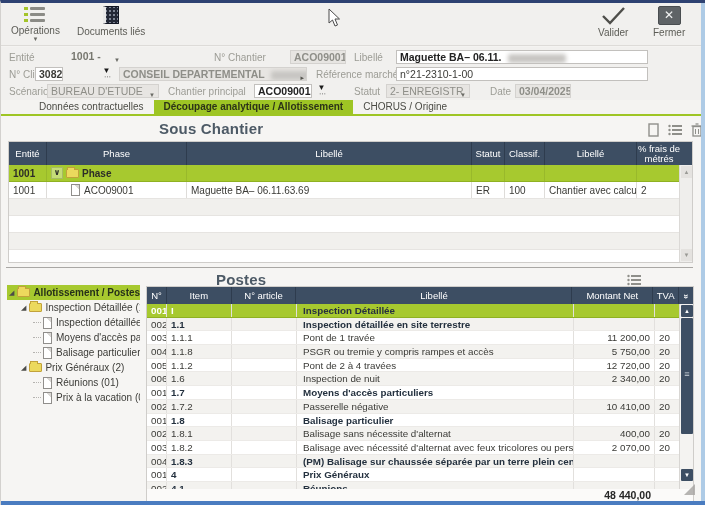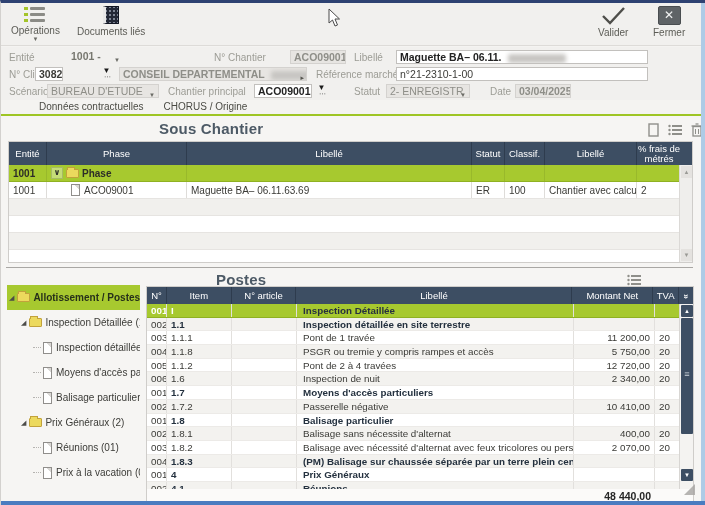--- a/index.html
+++ b/index.html
@@ -69,21 +69,21 @@
               font-size:8px; line-height:10px; text-align:center; color:#2c2c28; margin-right:3px;}
   .folder { display:inline-block; width:13px; height:9px; background:#ecd95d; border:1px solid #c2a23b; border-radius:1px; position:relative; margin-right:3px; flex:none;}
   .folder::before { content:""; position:absolute; left:0; top:-3px; width:6px; height:2px; background:#ecd95d; border:1px solid #c2a23b; border-bottom:none;}
   .pagei { display:inline-block; width:9px; height:12px; background:linear-gradient(225deg,#d9d7d4 3px,#fff 3px); border:1px solid #908e8b; margin-right:4px; flex:none;}
   .sc-scroll { position:absolute; right:0; top:23px; bottom:0; width:13px; background:#efeeec; border-left:1px solid #dbd9d6;}
   .sc-sbtn { position:absolute; left:1px; width:11px; height:12px; background:#e4e2df; color:#9a9a95; font-size:6px; text-align:center; line-height:12px;}
 
   
   .divider { position:absolute; left:5px; top:151px; width:687px; height:1px; background:#a9a7a4;}
   .tree { position:absolute; left:6px; top:169px; width:133px; }
-  .titem { height:25px; display:flex; align-items:center; font-size:10px; color:#3c3c38; white-space:nowrap; overflow:hidden;}
+  .titem { height:15px; display:flex; align-items:center; font-size:10px; color:#3c3c38; white-space:nowrap; overflow:hidden;}
   .titem.d0 { padding-left:2px; } .titem.d1 { padding-left:14px; } .titem.d2 { padding-left:26px; }
   .titem.tsel { background:#a7c92f; font-weight:bold; color:#26301a;}
   .tri { font-size:7px; color:#4c4c48; margin-right:3px; flex:none;}
   .conn { width:8px; border-top:1px dotted #b5b3b0; margin-right:2px; flex:none;}
   .tlabel { overflow:hidden; text-overflow:clip; white-space:nowrap;}
 
   .p-table { position:absolute; left:145px; top:170px; width:548px; height:216px; background:#fff; border:1px solid #cfcdca;}
   .p-head { display:flex; height:17px; background:#3d4e63;}
   .p-head .hc { color:#fff; font-size:9.5px; display:flex; align-items:center; justify-content:center;
                 border-right:1px solid #2e3c4e;}
@@ -91,21 +91,21 @@
   .prow { display:flex; height:13.7px; font-size:9.8px; color:#3a3a36; background:#fff; border-bottom:1px solid #eceae7;}
   .prow .pc { padding:0 4px; border-right:1px solid #e2e0dd; overflow:hidden; white-space:nowrap; line-height:13px;}
   .prow .pc-lib { padding-left:6px;}
   .prow .pc-mnt { text-align:right;}
   .prow.palt { background:#f3f2ef;}
   .prow.pbold .pc-lib, .prow.pbold .pc-item { font-weight:bold; color:#24313f;}
   .prow.psel { background:#a7c92f; border-bottom:1px solid #8fb122;}
   .prow.psel .pc-no, .prow.psel .pc-item { color:#ffffff; font-weight:bold;}
   .prow.psel .pc-lib { color:#273040; font-weight:bold;}
   .prow.ppartial { height:7px; overflow:hidden; opacity:0.7;}
-  .p-total { position:absolute; left:0; right:0; top:202px; height:14px; display:flex; background:#fbfaf9;align-items:center;}
+  .p-total { position:absolute; left:0; right:0; top:202px; height:14px; display:flex; background:#fbfaf9;}
   .p-total .tc { font-size:10.5px; font-weight:bold; color:#262626; text-align:right; padding:0 4px; line-height:13px;}
   .p-scroll { position:absolute; right:0; top:17px; width:14px; height:185px; background:#f4f3f1; border-left:1px solid #d8d6d3;}
   .p-sbtn { position:absolute; left:1px; width:12px; height:12px; background:#3d4e63; border-radius:1px; color:#fff; font-size:6px; line-height:12px; text-align:center;}
   .p-thumb { position:absolute; left:1px; top:14px; width:12px; height:116px; background:#3d4e63; border-radius:1px;}
   .p-thumb::after { content:"≡"; position:absolute; left:0; right:0; top:50%; margin-top:-7px; color:#cdd4dc; font-size:9px; text-align:center;}
   .dblchev { transform:rotate(90deg); font-size:9px; font-weight:bold; letter-spacing:-1px;}
   .resize-grip { position:absolute; right:6px; bottom:6px; width:0; height:0;
                  border-left:11px solid transparent; border-bottom:11px solid #a5a3a0; opacity:0.8;}
 </style>
 </head>
@@ -191,20 +191,21 @@
     <span class="ffield fgray" style="left:385px; top:37px; width:84px; font-weight:normal;">
       <span>2- ENREGISTR</span><span class="caret">▼</span>
     </span>
     <span class="flabel" style="left:489px; top:39px;">Date</span>
     <span class="ffield fgray" style="left:514px; top:37px; width:56px;">03/04/2025</span>
   </div>
 
   <div class="tabs">
     <div class="tabrow">
       <span class="tab">Données contractuelles</span>
+      <span class="tab active">Découpage analytique / Allotissement</span>
       <span class="tab">CHORUS / Origine</span>
     </div>
     <div class="tabline"></div>
   </div>
 
   <div class="content">
 
     <span class="sec-title" style="left:158px; top:4px;">Sous Chantier</span>
     <div class="hdr-icons" style="left:647px; top:7px;">
       <svg class="gicon" width="11" height="14" viewBox="0 0 11 14">

